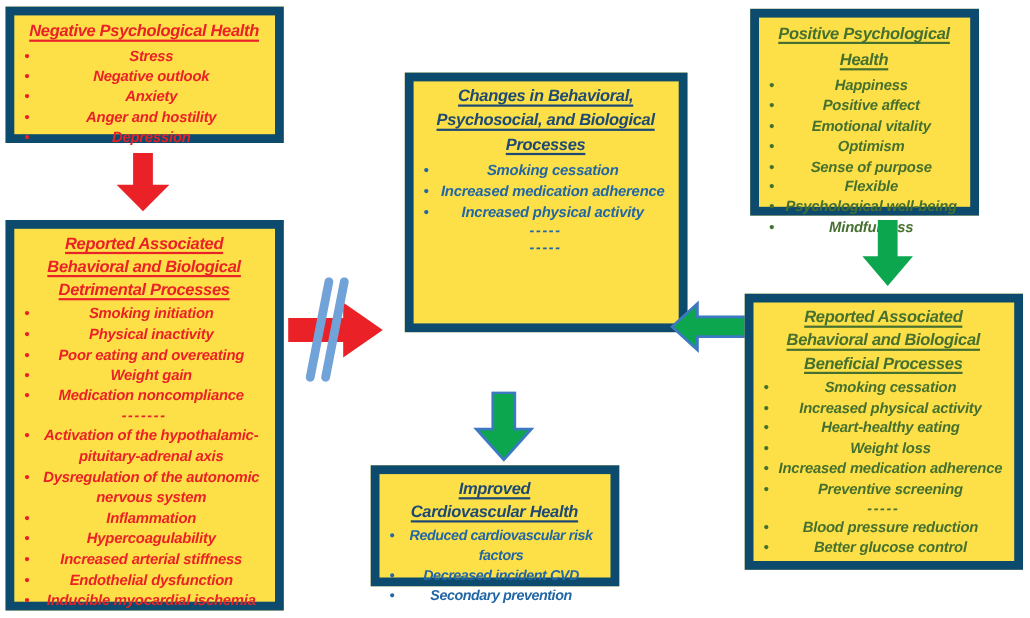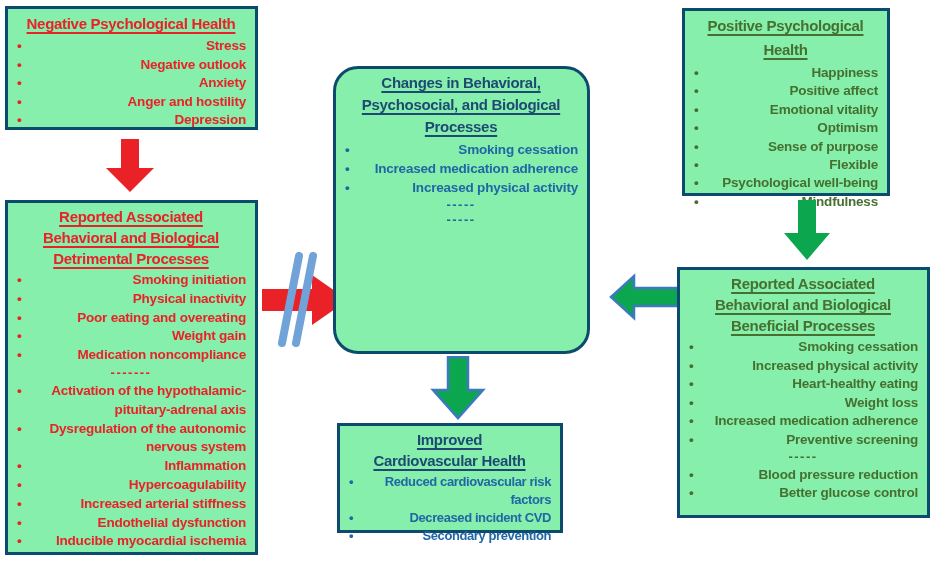--- a/index.html
+++ b/index.html
@@ -3,53 +3,54 @@
 <meta charset="utf-8">
 <style>
   html,body { margin:0; padding:0; background:#ffffff; }
   #canvas {
     position:relative; width:936px; height:562px;
     font-family:"Liberation Sans","DejaVu Sans",sans-serif;
     background:#ffffff; overflow:hidden;
   }
   .box {
     position:absolute; box-sizing:border-box;
-    border:3px solid #0c4a6e; background:#86efac;
+    border:8px solid #0c4a6e; background:#fde047;
     padding:3px 9px 3px 8px;
+    font-style:italic;
   }
   .title { font-weight:700; text-align:center; letter-spacing:-0.3px; }
   .tline {
     text-decoration:underline; text-decoration-thickness:2px;
     text-underline-offset:2.5px; display:block;
   }
   ul.items { list-style:none; margin:2px 0 0 0; padding:0; }
   li {
     position:relative; padding-left:13px; font-weight:700;
-    letter-spacing:-0.2px; text-align:right;
+    letter-spacing:-0.2px; text-align:center;
   }
   li::before { content:"\2022"; position:absolute; left:1px; }
   .sep { text-align:center; font-weight:700; letter-spacing:1.5px; }
 
   
   .theme-red   { color:#EA2127; }
   .theme-green { color:#45702F; }
   .theme-blue  li, .theme-blue .sep { color:#2166A5; }
   .theme-blue  .title { color:#1E4973; }
 
   
   #box-negative    { left:5px;   top:6px;   width:253px; height:124px; }
   #box-negative .title { font-size:15px; line-height:23px; }
   #box-negative li { font-size:13.5px; line-height:18.6px; }
 
   #box-detrimental { left:5px;   top:200px; width:253px; height:355px; }
   #box-detrimental .title { font-size:15px; line-height:21px; }
   #box-detrimental li { font-size:13.5px; line-height:18.8px; }
   #box-detrimental .sep { font-size:13px; line-height:15px; }
 
-  #box-changes     { left:333px; top:66px;  width:257px; height:288px;border-radius:25px; }
+  #box-changes     { left:368px; top:66px;  width:257px; height:236px; }
   #box-changes .title { font-size:15px; line-height:22px; margin-bottom:2px; }
   #box-changes li { font-size:13.5px; line-height:19px; }
   #box-changes .sep { font-size:13px; line-height:15px; }
 
   #box-positive    { left:682px; top:8px;   width:208px; height:188px; }
   #box-positive .title { font-size:15px; line-height:24px; margin-bottom:2px; }
   #box-positive li { font-size:13.5px; line-height:18.4px; }
 
   #box-beneficial  { left:677px; top:267px; width:253px; height:251px; }
   #box-beneficial .title { font-size:15px; line-height:21px; }

